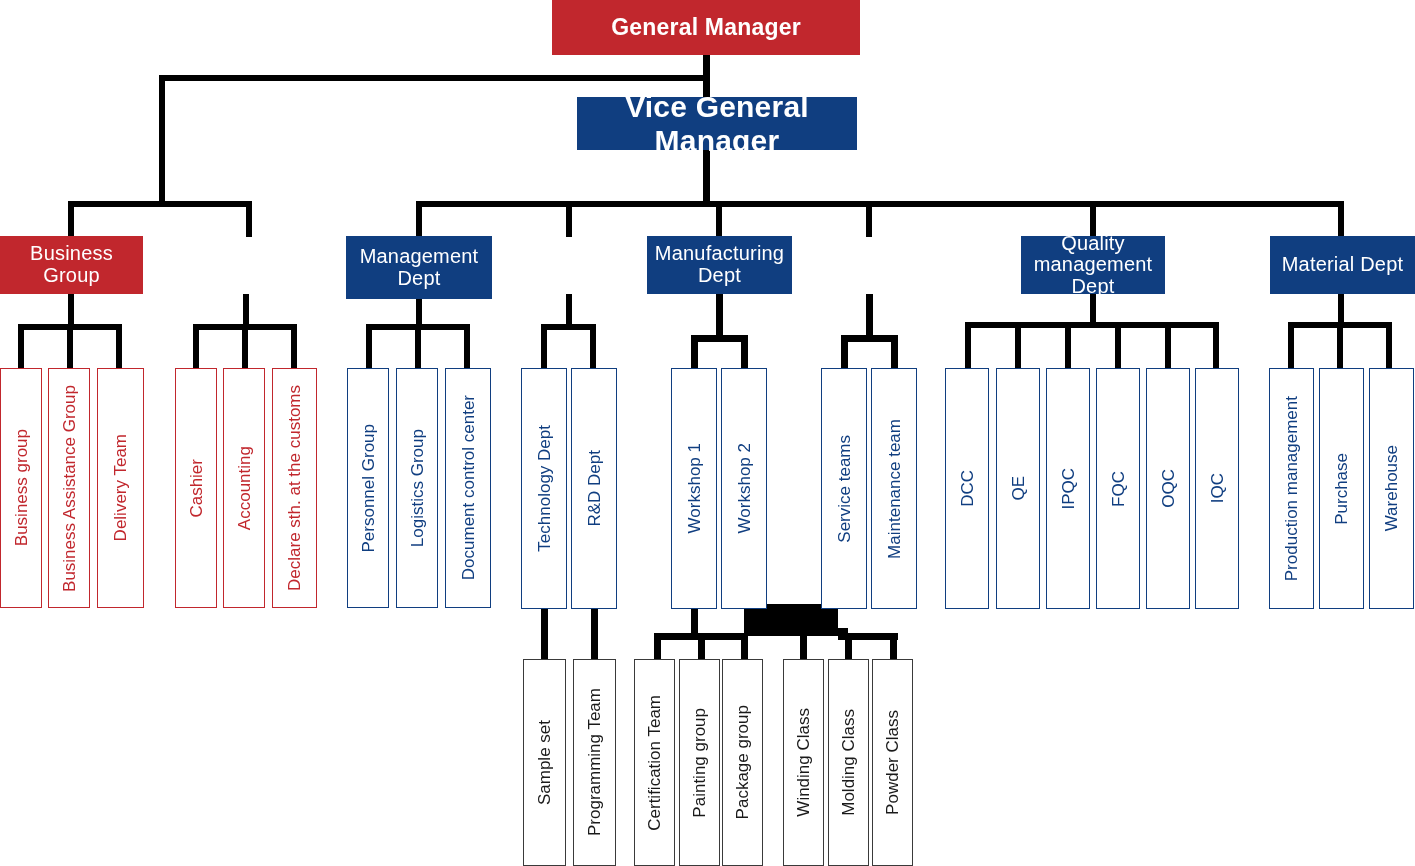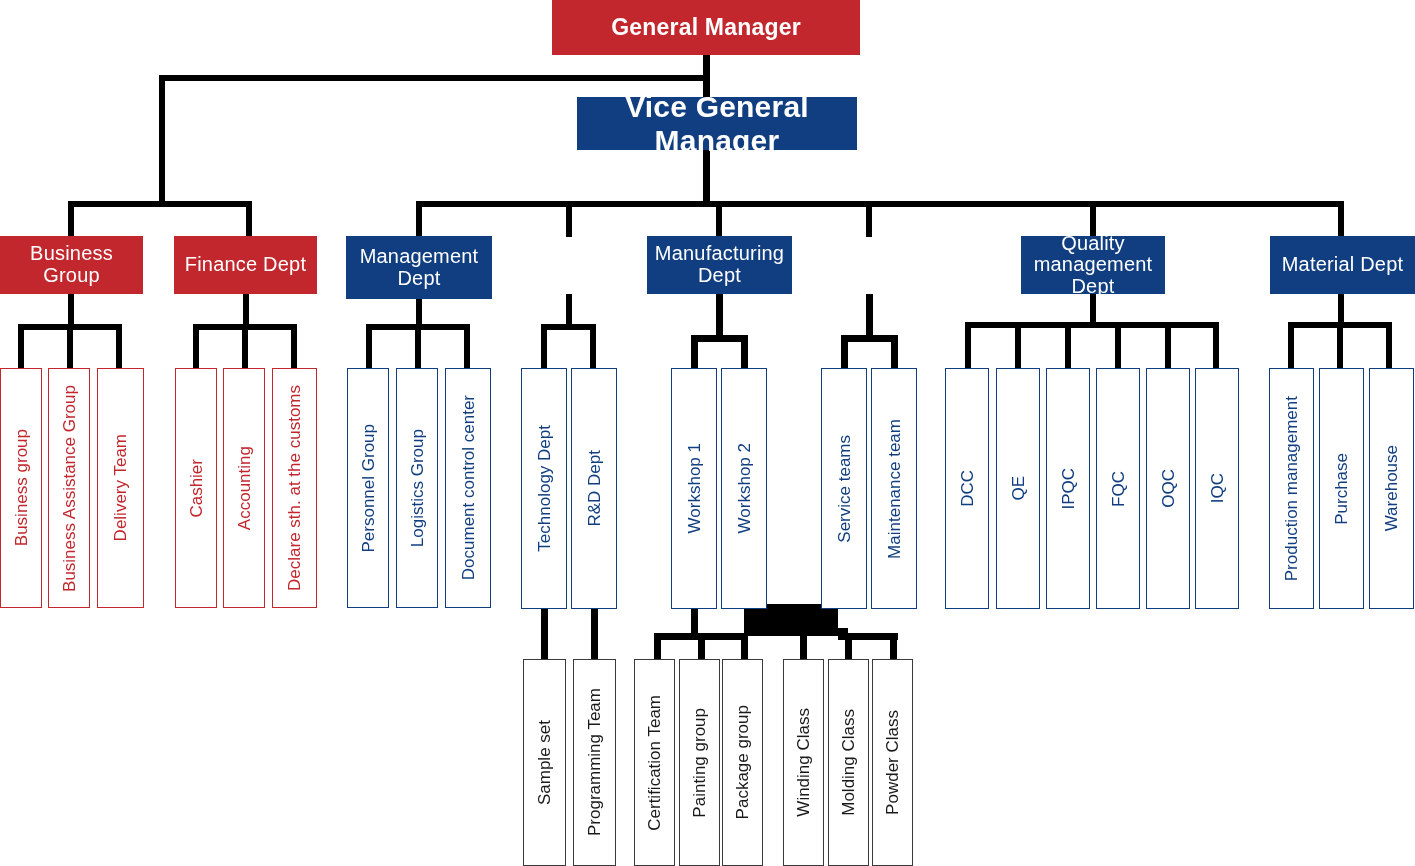--- a/index.html
+++ b/index.html
@@ -130,23 +130,20 @@
   </div>
 
   <div class="node fill blue" style="left:568px;top:97px;width:280px;height:53px;font-size:30px;margin-left:9px;">
     <span>Vice General Manager</span>
   </div>
 
   <div class="node fill red dept" style="left:0px;top:236px;width:143px;height:58px;">
     <span>Business Group</span>
   </div>
 
-  <div class="node fill red dept" style="left:174px;top:236px;width:143px;height:58px;">
-    <span>Finance Dept</span>
-  </div>
 
   <div class="node fill blue dept" style="left:346px;top:236px;width:146px;height:63px;">
     <span>Management Dept</span>
   </div>
 
 
   <div class="node fill blue dept" style="left:647px;top:236px;width:145px;height:58px;">
     <span>Manufacturing Dept</span>
   </div>
 

